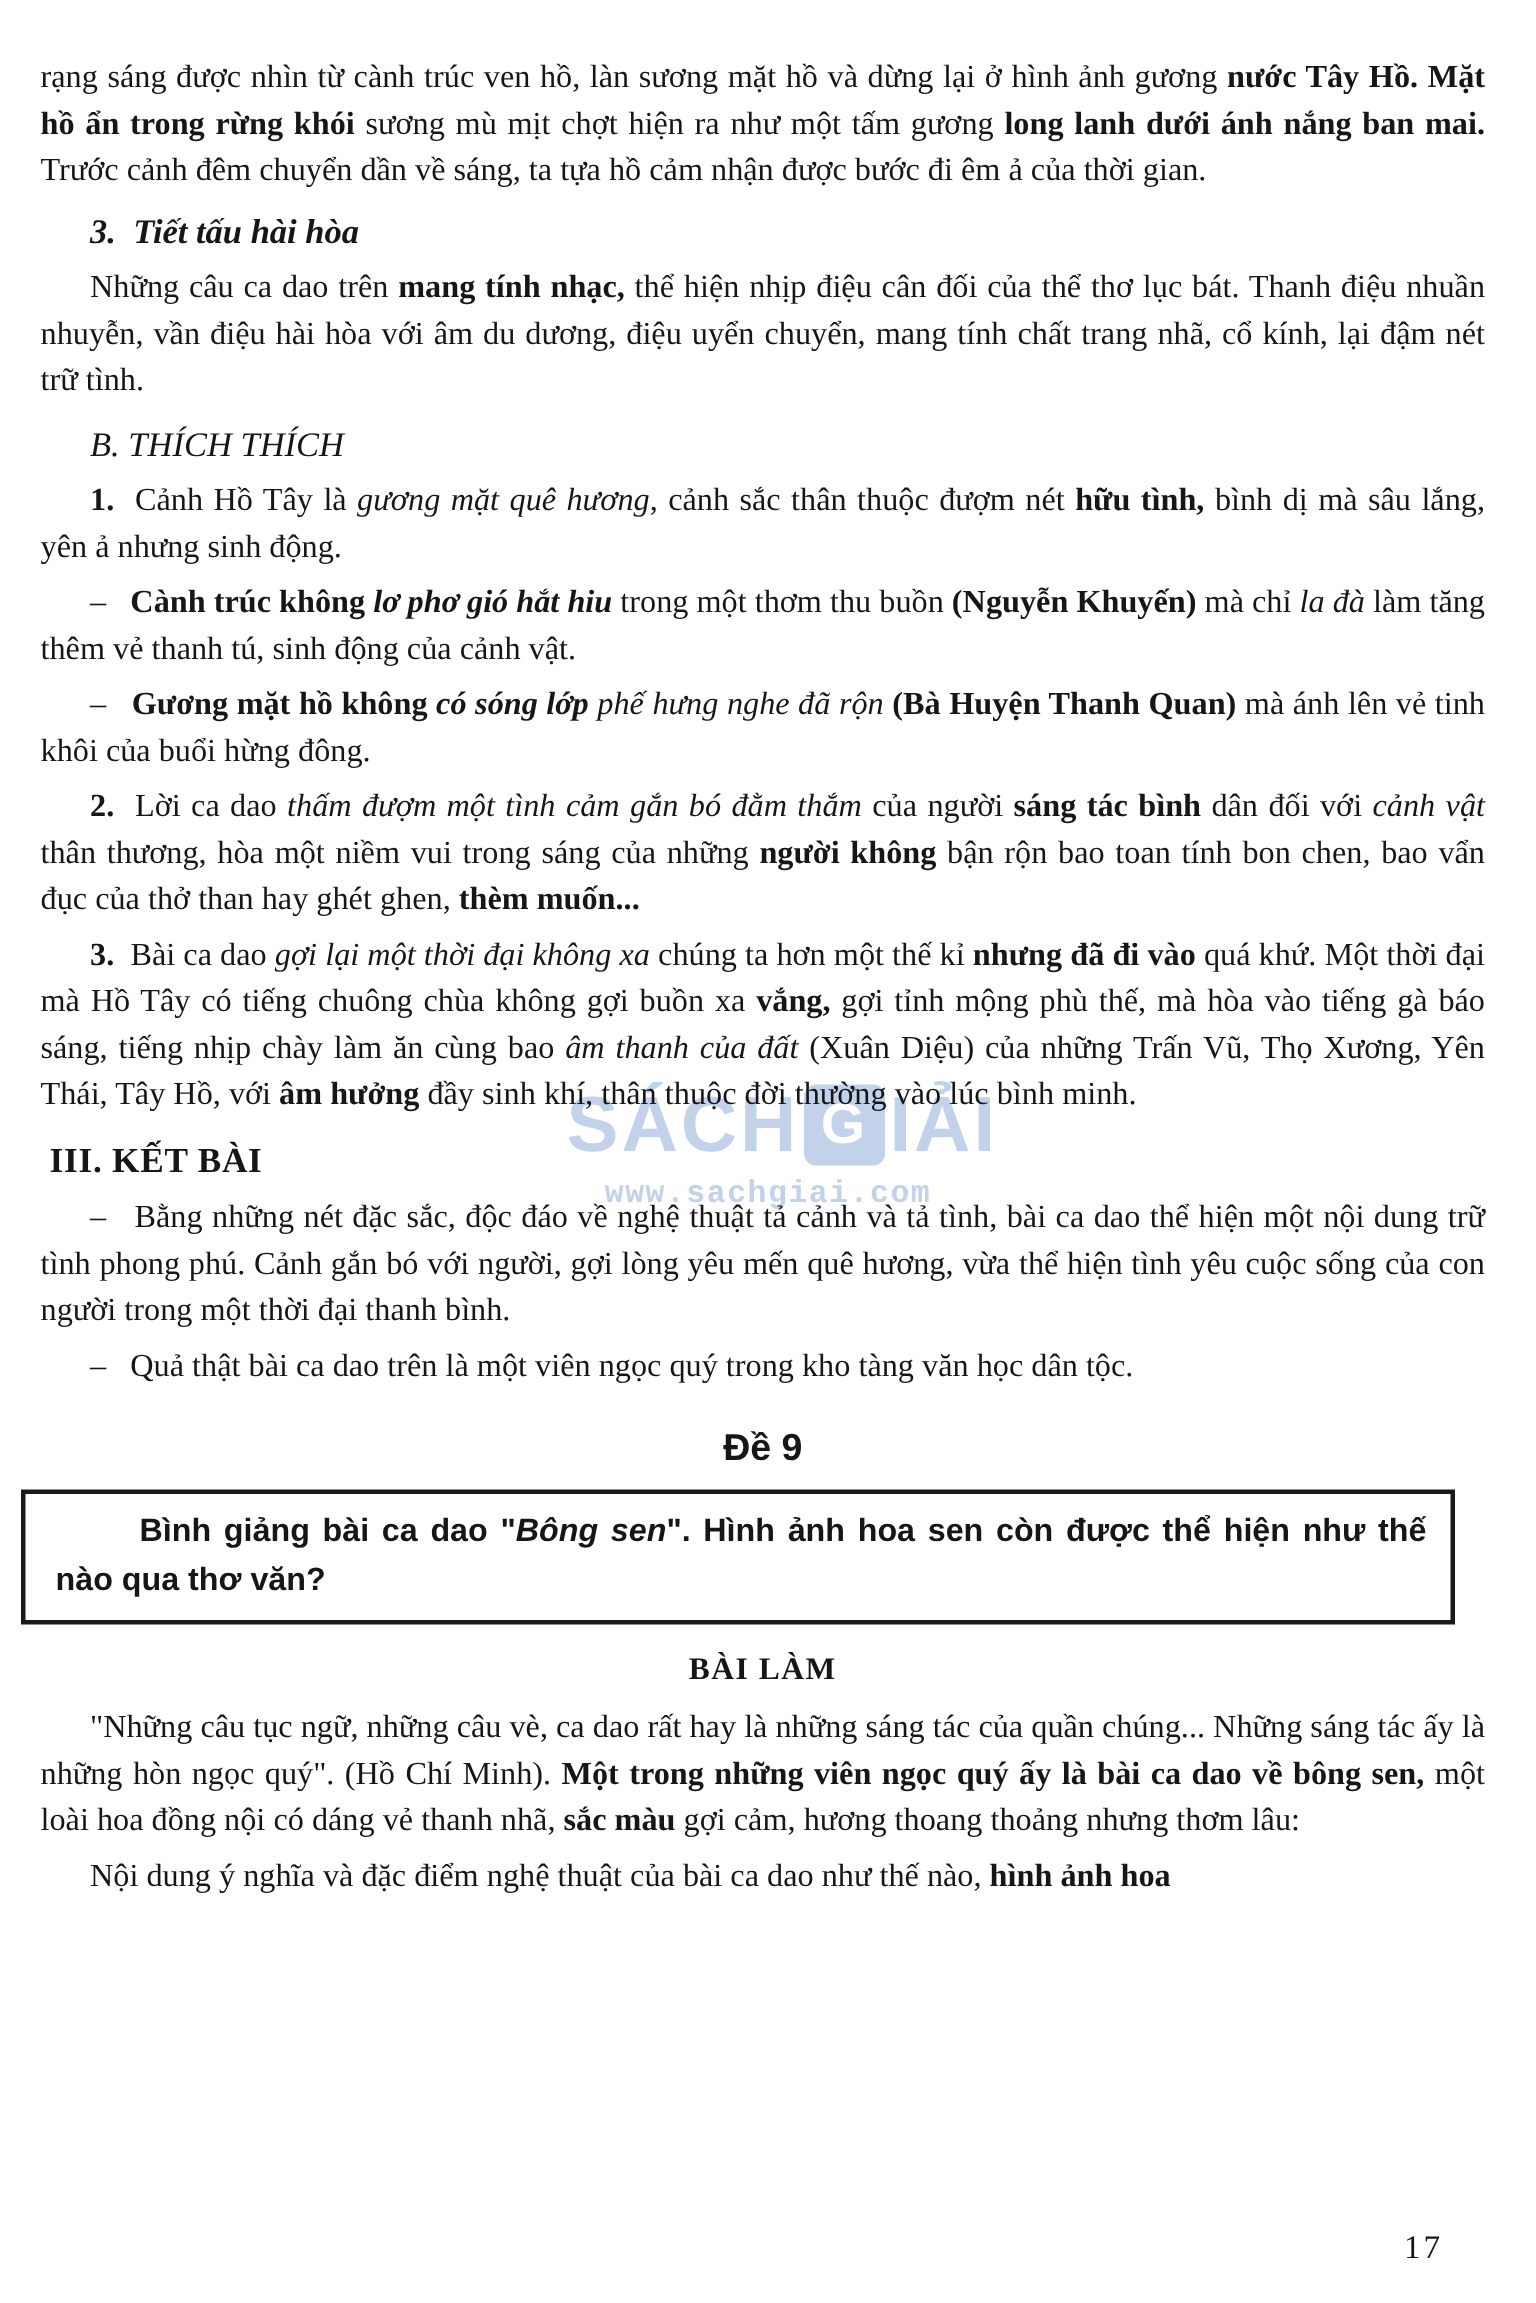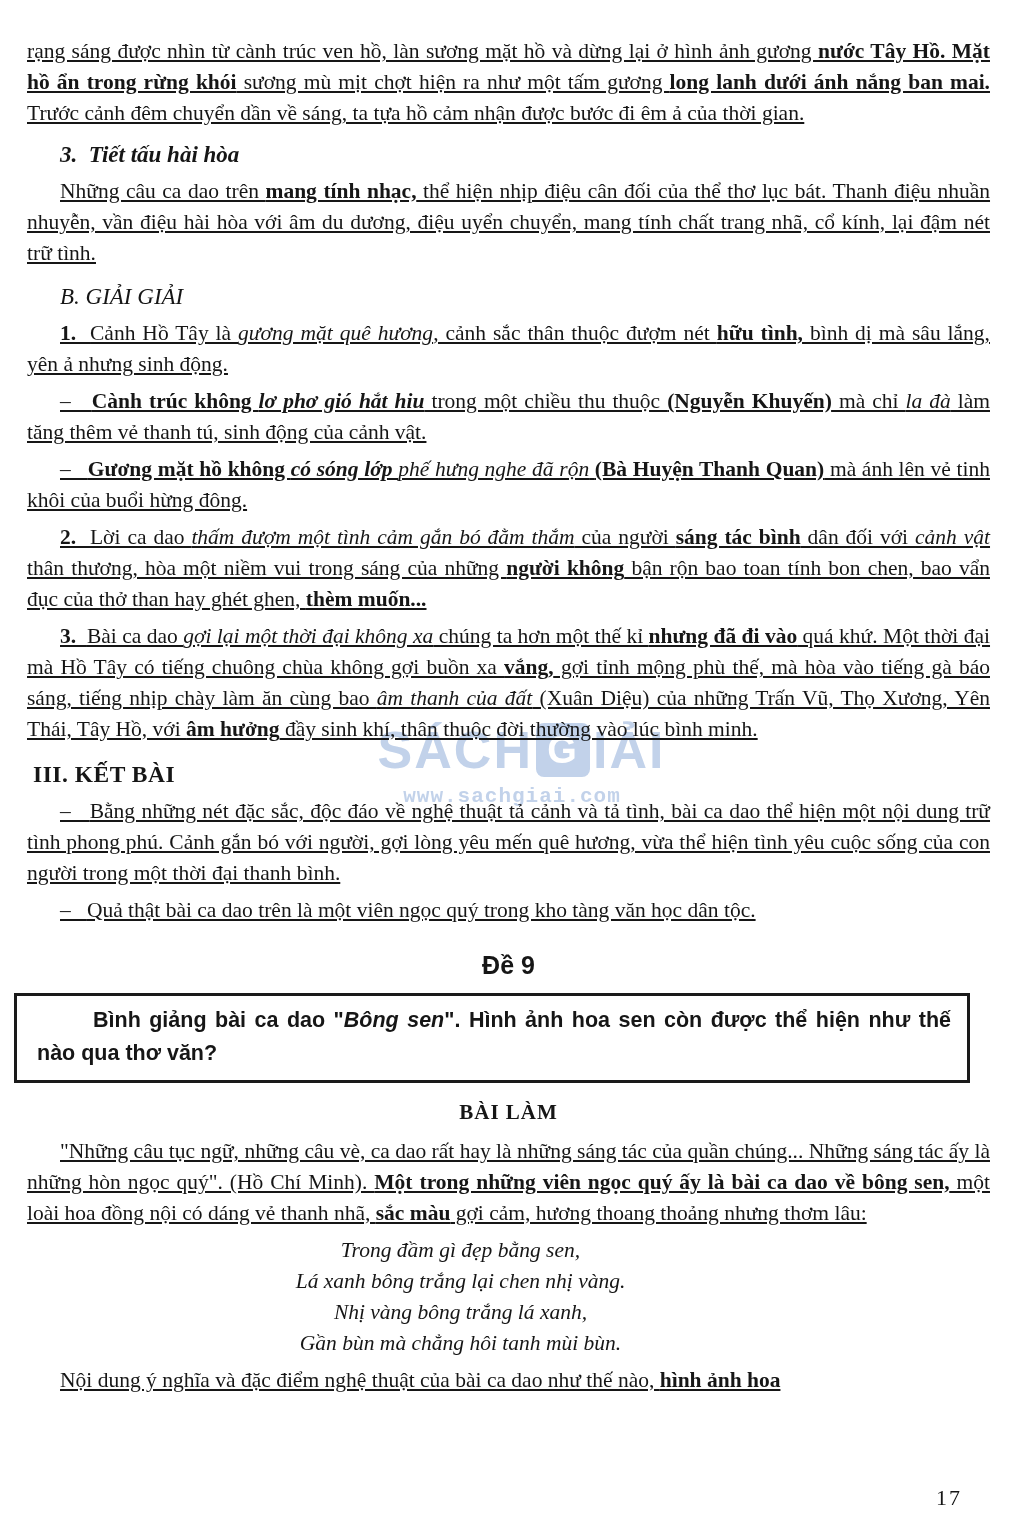--- a/index.html
+++ b/index.html
@@ -13,21 +13,21 @@
   }
   .page{
     position:relative;
     width:100%;height:100%;
     box-sizing:border-box;
     padding:36px 34px 0 27px;
   }
   main{position:relative;z-index:1;}
 
   .blk{font-size:21.5px;line-height:31px;}
-  .blk-paragraph{text-align:justify;margin-top:6px;text-decoration:underline;}
+  .blk-paragraph{text-align:justify;margin-top:6px;}
   .blk-paragraph.first{margin-top:0;}
   .indent{text-indent:33px;}
   .b{font-weight:700;}
   .i{font-style:italic;}
 
   .blk-heading{margin-top:10px;margin-bottom:4px;}
   .h-num{font-size:23px;text-indent:33px;}
   .h-italic{font-size:23px;text-indent:33px;margin-top:12px;margin-bottom:6px;}
   .h-bold{font-size:23.5px;text-indent:6px;margin-top:14px;margin-bottom:6px;letter-spacing:.5px;}
   .h-de{font-family:"Liberation Sans",sans-serif;font-size:25px;text-align:center;margin-top:24px;margin-bottom:12px;}
@@ -86,36 +86,30 @@
         </span>
       <span>IẢI</span>
     </div>
     <div class="wm-url">www.sachgiai.com</div>
   </div>
 
   <main id="content">
       <div class="blk blk-paragraph first"><span>rạng sáng được nhìn từ cành trúc ven hồ, làn sương mặt hồ và dừng lại ở hình ảnh gương </span><span class="b">nước Tây Hồ. Mặt hồ ẩn trong rừng khói</span><span> sương mù mịt chợt hiện ra như một tấm gương </span><span class="b">long lanh dưới ánh nắng ban mai.</span><span> Trước cảnh đêm chuyển dần về sáng, ta tựa hồ cảm nhận được bước đi êm ả của thời gian.</span></div>
       <div class="blk blk-heading h-num"><span class="b i">3.&nbsp;&nbsp;</span><span class="b i">Tiết tấu hài hòa</span></div>
       <div class="blk blk-paragraph indent"><span>Những câu ca dao trên </span><span class="b">mang tính nhạc,</span><span> thể hiện nhịp điệu cân đối của thể thơ lục bát. Thanh điệu nhuần nhuyễn, vần điệu hài hòa với âm du dương, điệu uyển chuyển, mang tính chất trang nhã, cổ kính, lại đậm nét trữ tình.</span></div>
-      <div class="blk blk-heading h-italic"><span class="i">B. GIẢI GIẢI</span></div>
+      <div class="blk blk-heading h-italic"><span class="i">B. THÍCH THÍCH</span></div>
       <div class="blk blk-paragraph indent"><span class="b">1.&nbsp;&nbsp;</span><span>Cảnh Hồ Tây là </span><span class="i">gương mặt quê hương</span><span>, cảnh sắc thân thuộc đượm nét </span><span class="b">hữu tình,</span><span> bình dị mà sâu lắng, yên ả nhưng sinh động.</span></div>
-      <div class="blk blk-paragraph indent"><span>–&nbsp;&nbsp;&nbsp;</span><span class="b">Cành trúc không </span><span class="b i">lơ phơ gió hắt hiu</span><span> trong một chiều thu thuộc </span><span class="b">(Nguyễn Khuyến)</span><span> mà chỉ </span><span class="i">la đà</span><span> làm tăng thêm vẻ thanh tú, sinh động của cảnh vật.</span></div>
+      <div class="blk blk-paragraph indent"><span>–&nbsp;&nbsp;&nbsp;</span><span class="b">Cành trúc không </span><span class="b i">lơ phơ gió hắt hiu</span><span> trong một thơm thu buồn </span><span class="b">(Nguyễn Khuyến)</span><span> mà chỉ </span><span class="i">la đà</span><span> làm tăng thêm vẻ thanh tú, sinh động của cảnh vật.</span></div>
       <div class="blk blk-paragraph indent"><span>–&nbsp;&nbsp;&nbsp;</span><span class="b">Gương mặt hồ không </span><span class="b i">có sóng lớp </span><span class="i">phế hưng nghe đã rộn</span><span> </span><span class="b">(Bà Huyện Thanh Quan)</span><span> mà ánh lên vẻ tinh khôi của buổi hừng đông.</span></div>
       <div class="blk blk-paragraph indent"><span class="b">2.&nbsp;&nbsp;</span><span>Lời ca dao </span><span class="i">thấm đượm một tình cảm gắn bó đằm thắm</span><span> của người </span><span class="b">sáng tác bình</span><span> dân đối với </span><span class="i">cảnh vật</span><span> thân thương, hòa một niềm vui trong sáng của những </span><span class="b">người không</span><span> bận rộn bao toan tính bon chen, bao vẩn đục của thở than hay ghét ghen, </span><span class="b">thèm muốn...</span></div>
       <div class="blk blk-paragraph indent"><span class="b">3.&nbsp;&nbsp;</span><span>Bài ca dao </span><span class="i">gợi lại một thời đại không xa</span><span> chúng ta hơn một thế kỉ </span><span class="b">nhưng đã đi vào</span><span> quá khứ. Một thời đại mà Hồ Tây có tiếng chuông chùa không gợi buồn xa </span><span class="b">vắng,</span><span> gợi tỉnh mộng phù thế, mà hòa vào tiếng gà báo sáng, tiếng nhịp chày làm ăn cùng bao </span><span class="i">âm thanh của đất</span><span> (Xuân Diệu) của những Trấn Vũ, Thọ Xương, Yên Thái, Tây Hồ, với </span><span class="b">âm hưởng</span><span> đầy sinh khí, thân thuộc đời thường vào lúc bình minh.</span></div>
       <div class="blk blk-heading h-bold"><span class="b">III. KẾT BÀI</span></div>
       <div class="blk blk-paragraph indent"><span>–&nbsp;&nbsp;&nbsp;</span><span>Bằng những nét đặc sắc, độc đáo về nghệ thuật tả cảnh và tả tình, bài ca dao thể hiện một nội dung trữ tình phong phú. Cảnh gắn bó với người, gợi lòng yêu mến quê hương, vừa thể hiện tình yêu cuộc sống của con người trong một thời đại thanh bình.</span></div>
       <div class="blk blk-paragraph indent"><span>–&nbsp;&nbsp;&nbsp;</span><span>Quả thật bài ca dao trên là một viên ngọc quý trong kho tàng văn học dân tộc.</span></div>
       <div class="blk blk-heading h-de"><span class="b">Đề 9</span></div>
       <div class="blk blk-box"><span class="b">Bình giảng bài ca dao "</span><span class="b i">Bông sen</span><span class="b">". Hình ảnh hoa sen còn được thể hiện như thế nào qua thơ văn?</span></div>
       <div class="blk blk-heading h-bailam"><span class="b">BÀI LÀM</span></div>
       <div class="blk blk-paragraph indent"><span>"Những câu tục ngữ, những câu vè, ca dao rất hay là những sáng tác của quần chúng... Những sáng tác ấy là những hòn ngọc quý". (Hồ Chí Minh). </span><span class="b">Một trong những viên ngọc quý ấy là bài ca dao về bông sen,</span><span> một loài hoa đồng nội có dáng vẻ thanh nhã, </span><span class="b">sắc màu</span><span> gợi cảm, hương thoang thoảng nhưng thơm lâu:</span></div>
-      <div class="blk blk-poem">
-        <div class="poem-line">Trong đầm gì đẹp bằng sen,</div>
-        <div class="poem-line">Lá xanh bông trắng lại chen nhị vàng.</div>
-        <div class="poem-line">Nhị vàng bông trắng lá xanh,</div>
-        <div class="poem-line">Gần bùn mà chẳng hôi tanh mùi bùn.</div>
-      </div>
       <div class="blk blk-paragraph indent"><span>Nội dung ý nghĩa và đặc điểm nghệ thuật của bài ca dao như thế nào, </span><span class="b">hình ảnh hoa</span></div>
     </main>
 
   <div class="page-number">17</div>
 </div>
 
 </body></html>

